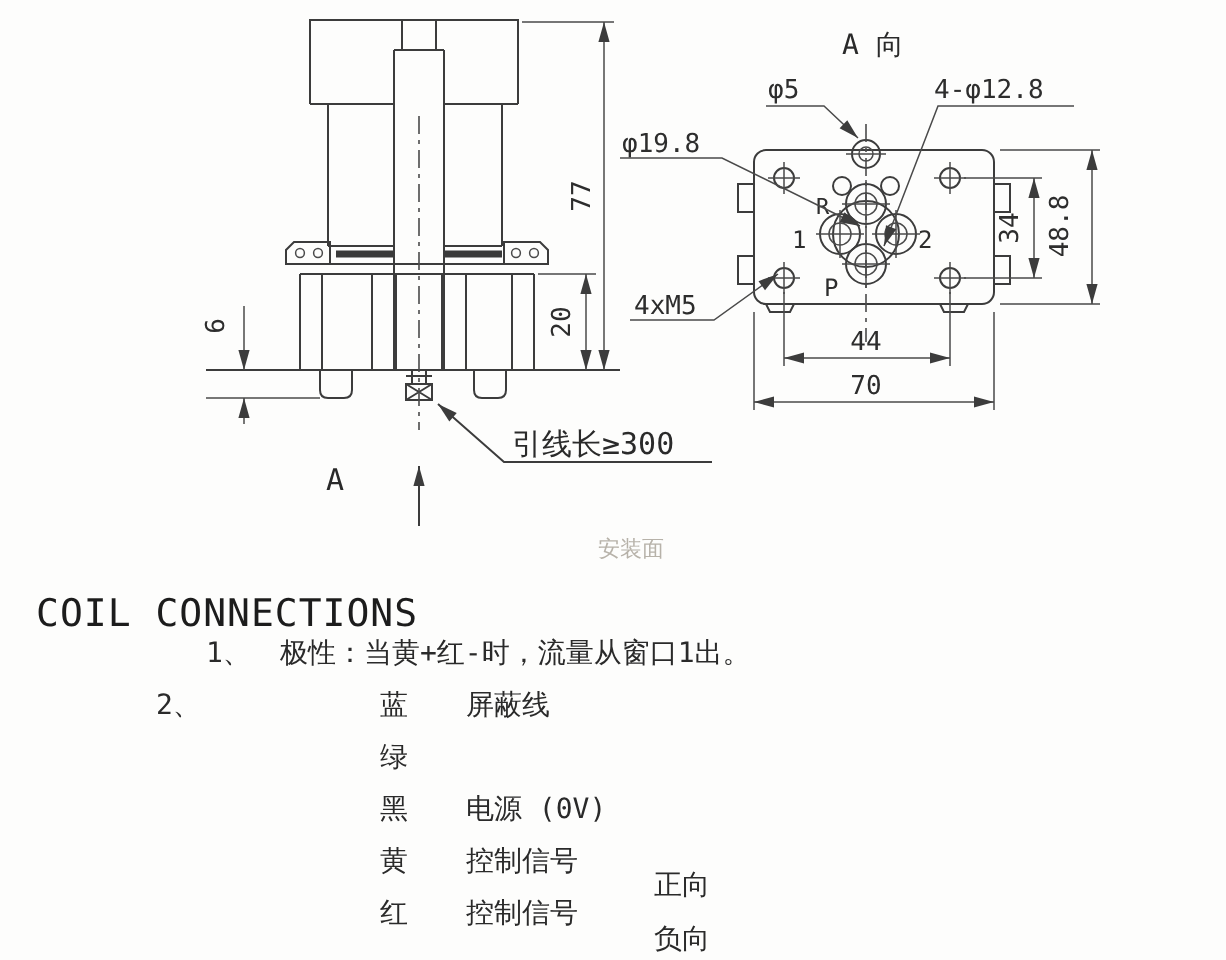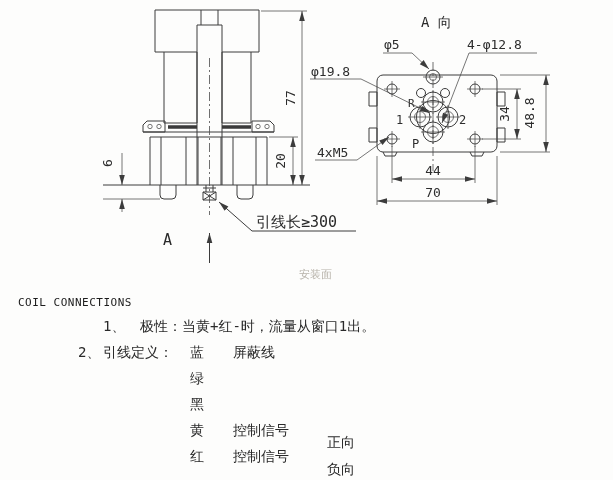--- a/index.html
+++ b/index.html
@@ -10,21 +10,21 @@
   .ln{stroke:#3c3c3c;stroke-width:1;fill:none;}
   .thin{stroke:#4a4a4a;stroke-width:.75;fill:none;}
   .thick{stroke:#3a3a3a;stroke-width:3.4;fill:none;}
   .cl{stroke:#4a4a4a;stroke-width:.8;fill:none;stroke-dasharray:9 3 2 3;}
   .dtxt{font-family:"DejaVu Sans Mono",monospace;font-size:13px;fill:#2d2d2d;}
   .ptxt{font-family:"DejaVu Sans Mono",monospace;font-size:11px;fill:#2d2d2d;}
   .ctxt{font-family:"DejaVu Sans Mono","Liberation Sans",sans-serif;font-size:15px;fill:#2a2a2a;}
   .faint{font-size:11px;fill:#b7b2a9;}
   .coil{position:absolute;font-family:"DejaVu Sans Mono","Liberation Sans",sans-serif;
         font-size:14px;color:#2a2a2a;white-space:nowrap;}
-  .coil-h{font-size:11px;letter-spacing:.5px;color:#1c1c1c;}
+  .coil-h{font-size:19px;letter-spacing:.5px;color:#1c1c1c;}
 </style>
 </head>
 <body>
 
 <div class="page">
 
   <svg width="613" height="292" viewBox="0 0 613 292">
     <defs>
       <marker id="arr" markerWidth="12" markerHeight="8" refX="10.5" refY="4" orient="auto-start-reverse" markerUnits="userSpaceOnUse">
         <path d="M0.5,1.2 L10.5,4 L0.5,6.8 Z" fill="#3c3c3c"></path>
@@ -164,27 +164,27 @@
 
     <text class="faint" x="299" y="278">安装面</text>
   </svg>
 
   <div class="coil coil-h" style="left:18px;top:296px">COIL CONNECTIONS</div>
 
   <div class="coil" style="left:103px;top:318px">1、</div>
   <div class="coil" style="left:140px;top:318px">极性：当黄+红-时，流量从窗口1出。</div>
 
   <div class="coil" style="left:78px;top:344px">2、</div>
-  <div class="coil" style="left:103px;top:344px">引线定义：</div>
   <div class="coil" style="left:190px;top:344px">蓝</div>
   <div class="coil" style="left:233px;top:344px">屏蔽线</div>
 
   <div class="coil" style="left:190px;top:370px">绿</div>
 
   <div class="coil" style="left:190px;top:396px">黑</div>
+  <div class="coil" style="left:233px;top:396px">电源 (0V)</div>
 
   <div class="coil" style="left:190px;top:422px">黄</div>
   <div class="coil" style="left:233px;top:422px">控制信号</div>
   <div class="coil" style="left:327px;top:434px">正向</div>
 
   <div class="coil" style="left:190px;top:448px">红</div>
   <div class="coil" style="left:233px;top:448px">控制信号</div>
   <div class="coil" style="left:327px;top:461px">负向</div>
 
 </div>

